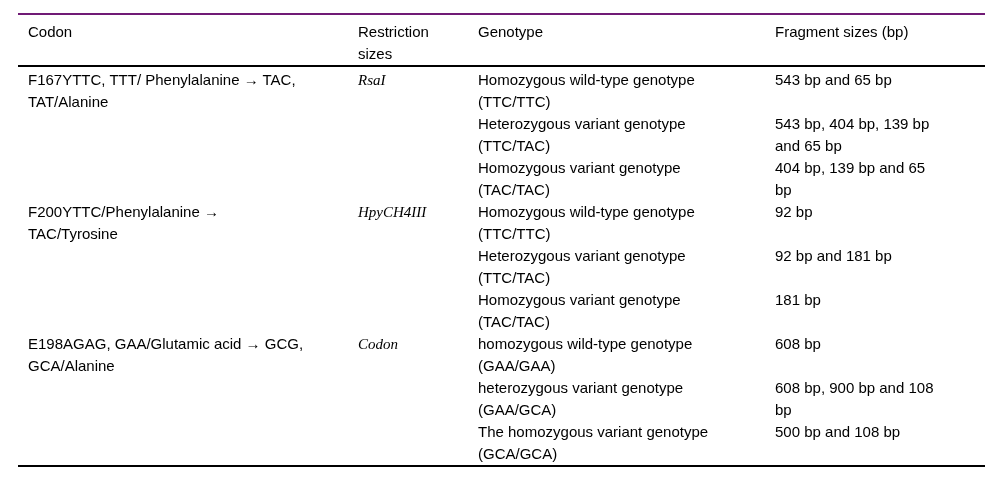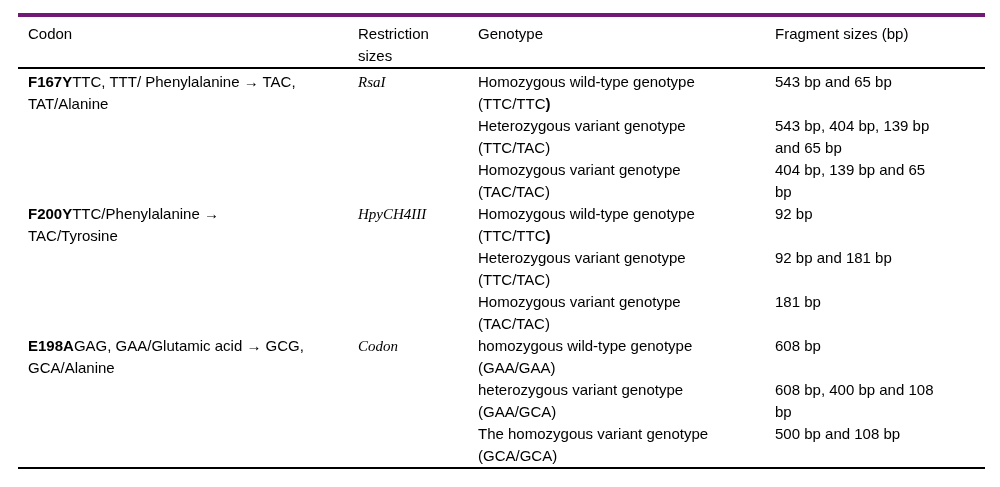--- a/index.html
+++ b/index.html
@@ -13,21 +13,21 @@
     font-family: "Liberation Sans", sans-serif;
     font-size: 15px;
     color: #000000;
     overflow: hidden;
   }
   table.rflp {
     border-collapse: collapse;
     table-layout: fixed;
     width: 967px;
     margin: 13px 0 3px 18px;
-    border-top: 4px solid #701a75;
+    border-top: 2px solid #701a75;
     border-bottom: 2px solid #000;
   }
   col.c1 { width: 340px; }
   col.c2 { width: 120px; }
   col.c3 { width: 297px; }
   col.c4 { width: 210px; }
 
   th {
     font-weight: normal;
     text-align: left;
@@ -47,21 +47,21 @@
     line-height: 22px;
     height: 44px;
     padding: 0;
   }
   td.codon     { padding-left: 10px; padding-right: 48px; }
   td.enzyme    { padding-right: 24px; }
   td.genotype  { padding-right: 42px; }
   td.fragments { padding-right: 46px; }
   tr.lead td   { padding-top: 2px; }
 
-  td.codon b, td.genotype b { font-weight: bold; }
+  td.codon b, td.genotype b { font-weight: normal; }
   td.enzyme i { font-style: italic; font-family: Liberation Serif, serif; }
 </style>
 </head>
 <body>
 
 <table class="rflp">
   <colgroup>
     <col class="c1">
       <col class="c2">
       <col class="c3">
@@ -108,21 +108,21 @@
     </tr>
 
     <tr>
       <td class="codon" rowspan="3"><b>E198A</b><span>GAG, GAA/Glutamic acid → GCG, GCA/Alanine</span></td>
       <td class="enzyme" rowspan="3"><i>Codon</i></td>
       <td class="genotype"><span>homozygous wild-type genotype</span> <span>(GAA/GAA)</span><b></b></td>
       <td class="fragments">608 bp</td>
     </tr>
     <tr>
       <td class="genotype"><span>heterozygous variant genotype</span> <span>(GAA/GCA)</span><b></b></td>
-      <td class="fragments">608 bp, 400 bp and 108 bp</td>
+      <td class="fragments">608 bp, 900 bp and 108 bp</td>
     </tr>
     <tr>
       <td class="genotype"><span>The homozygous variant genotype</span> <span>(GCA/GCA)</span><b></b></td>
       <td class="fragments">500 bp and 108 bp</td>
     </tr>
 
   </tbody>
 </table>
 
 </body></html>

